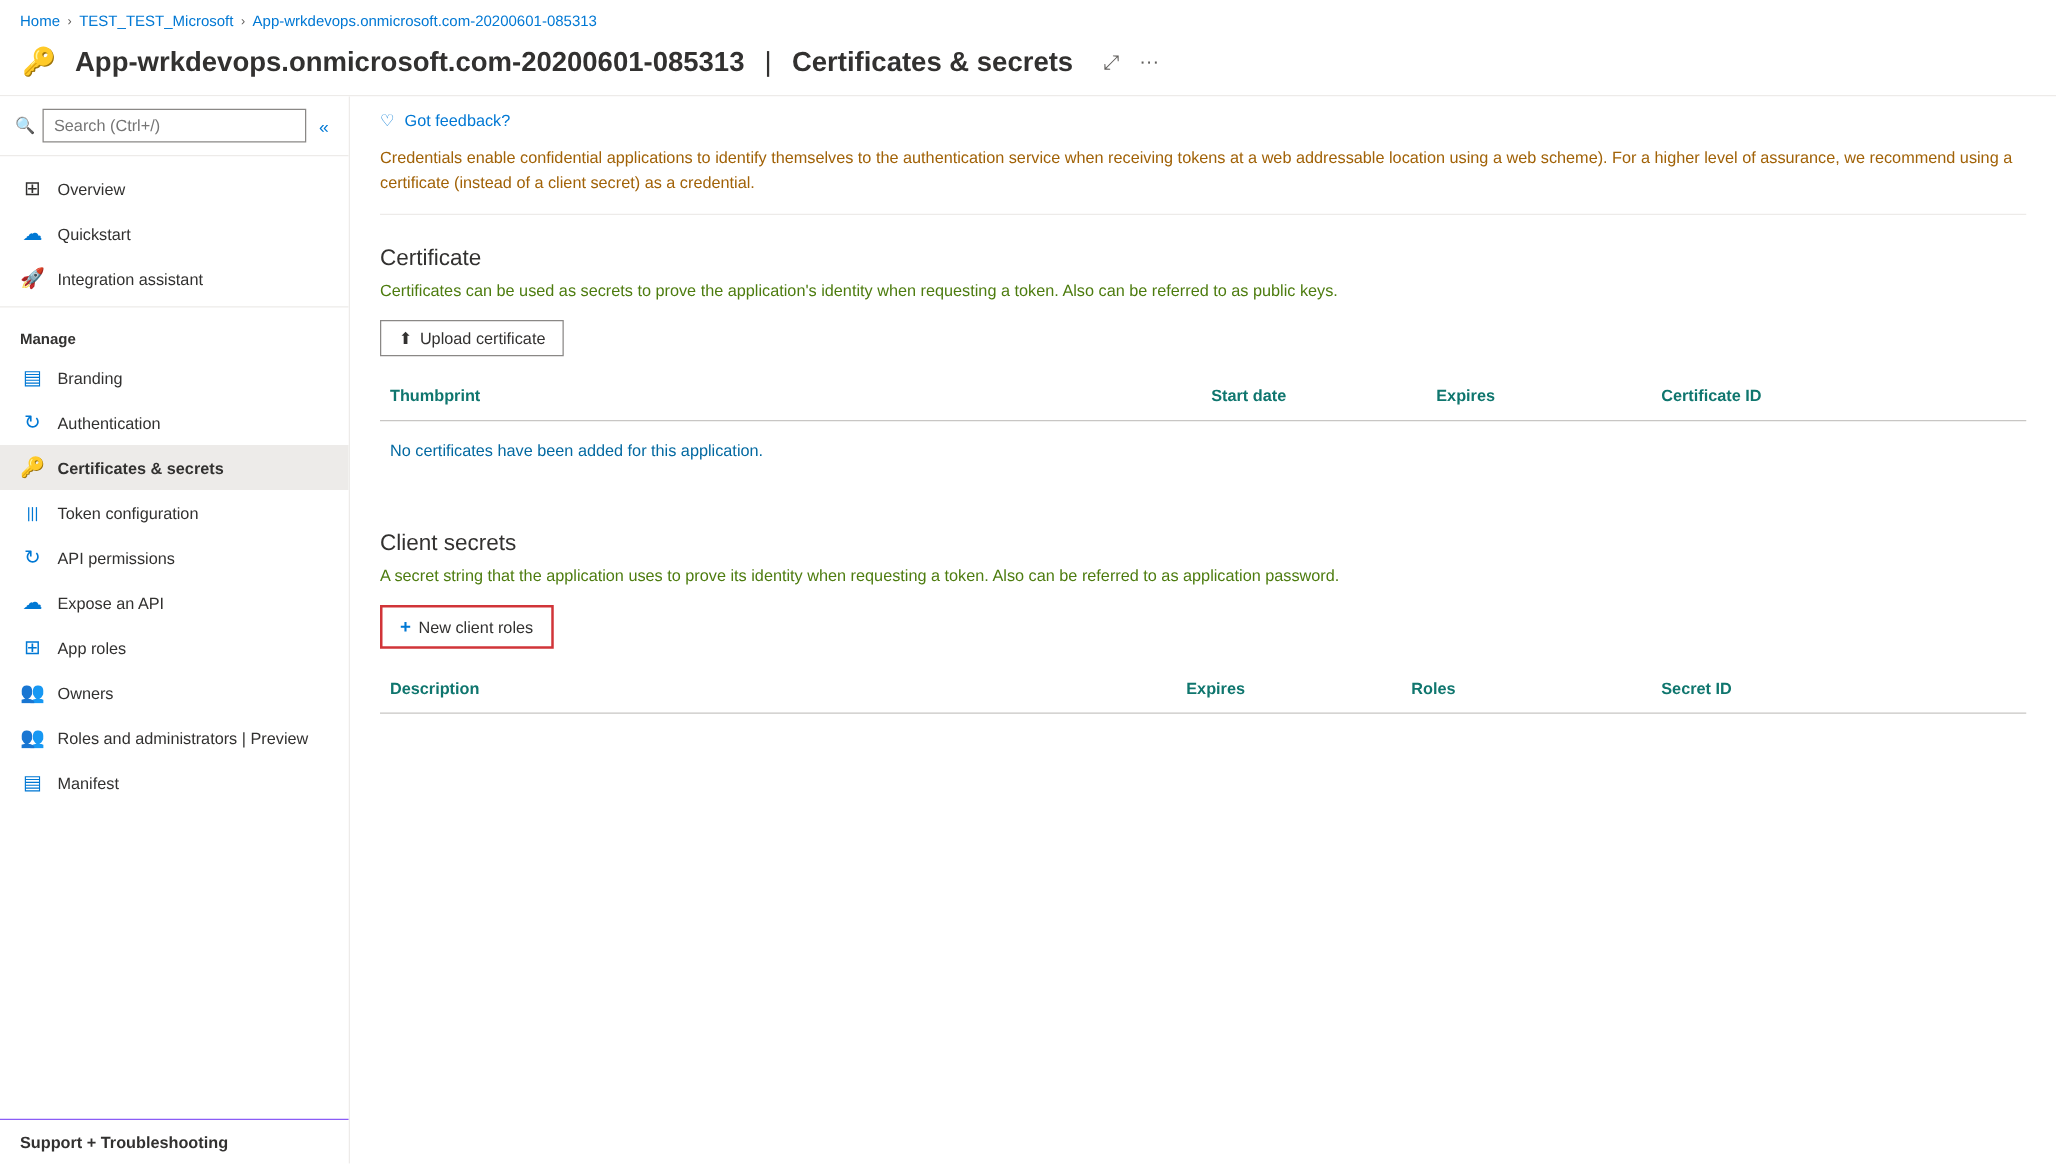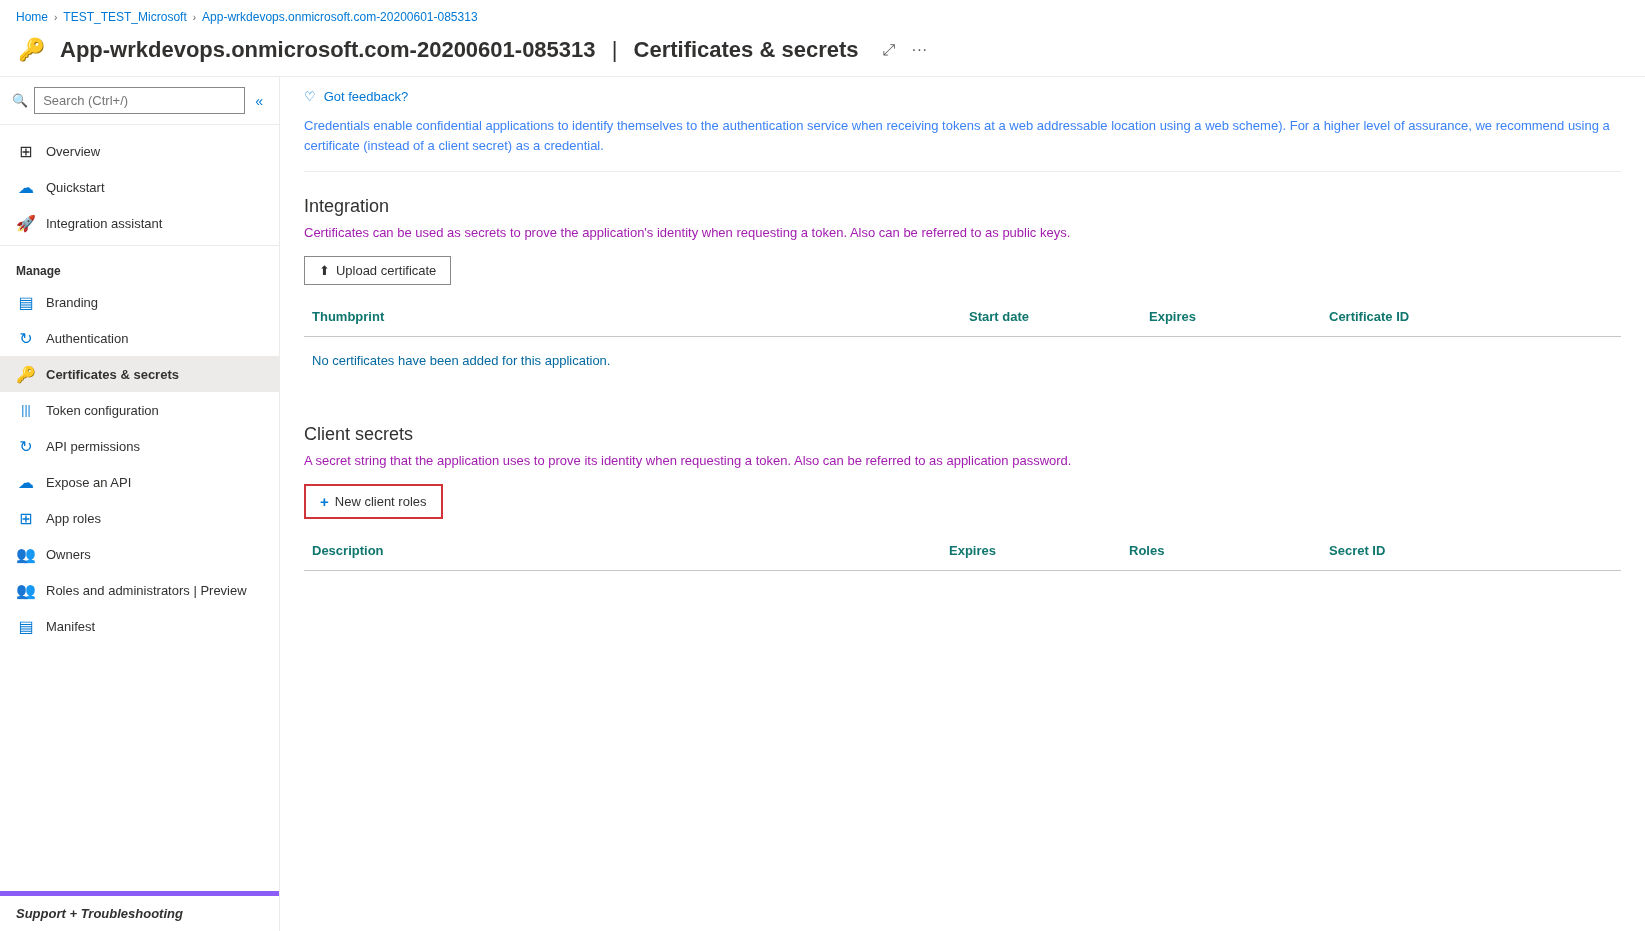--- a/index.html
+++ b/index.html
@@ -24,30 +24,30 @@
     .sidebar { width: 280px; min-width: 280px; border-right: 1px solid #edebe9; display: flex; flex-direction: column; overflow-y: auto; background: #fff; }
     .sidebar-search { display: flex; align-items: center; padding: 10px 12px; border-bottom: 1px solid #edebe9; gap: 6px; }
     .sidebar-search input { flex: 1; border: 1px solid #8a8886; padding: 5px 8px; font-size: 13px; color: #4d7c0f; outline: none; }
     .sidebar-collapse { color: #0078d4; cursor: pointer; font-size: 14px; padding: 4px; }
     .sidebar-nav { flex: 1; padding: 8px 0; }
     .nav-item { display: flex; align-items: center; gap: 10px; padding: 8px 16px; cursor: pointer; color: #323130; font-size: 13px; }
     .nav-item.active { background: #edebe9; font-weight: 600; }
     .nav-item .nav-icon { width: 20px; height: 20px; display: flex; align-items: center; justify-content: center; font-size: 16px; flex-shrink: 0; }
     .nav-section-label { font-size: 12px; font-weight: 600; color: #323130; padding: 14px 16px 6px 16px; }
     .nav-divider { border: none; border-top: 1px solid #edebe9; margin: 4px 0; }
-    .sidebar-bottom { padding: 10px 16px; border-top: 5px solid #8b5cf6; font-style: italic; }
+    .sidebar-bottom { padding: 10px 16px; border-top: 1px solid #8b5cf6; }
     .sidebar-bottom-label { font-size: 13px; font-weight: 600; color: #323130; }
 
     
     .main { flex: 1; overflow-y: auto; padding: 0 24px 40px 24px; }
     .feedback-bar { display: flex; align-items: center; gap: 8px; padding: 12px 0; color: #0078d4; font-size: 13px; cursor: pointer; }
-    .description-text { font-size: 13px; color: #3b82f6; line-height: 1.5; padding: 0 0 16px 0; border-bottom: 1px solid #edebe9; margin-bottom: 24px; }
+    .description-text { font-size: 13px; color: #a16207; line-height: 1.5; padding: 0 0 16px 0; border-bottom: 1px solid #edebe9; margin-bottom: 24px; }
 
     .section-title { font-size: 18px; font-weight: 400; color: #323130; margin-bottom: 8px; }
-    .section-desc { font-size: 13px; color: #a21caf; margin-bottom: 16px; }
+    .section-desc { font-size: 13px; color: #4d7c0f; margin-bottom: 16px; }
 
     .btn-secondary { display: inline-flex; align-items: center; gap: 6px; padding: 6px 14px; border: 1px solid #8a8886; background: #fff; color: #323130; font-size: 13px; cursor: pointer; }
 
     .btn-primary-outline { display: inline-flex; align-items: center; gap: 6px; padding: 7px 14px; border: 2px solid #d13438; background: #fff; color: #323130; font-size: 13px; cursor: pointer; font-weight: 400; }
 
     .table-header { display: grid; padding: 8px 0; border-bottom: 1px solid #c8c6c4; margin-top: 12px; }
     .certs-table-header { grid-template-columns: 1fr 180px 180px 300px; }
     .secrets-table-header { grid-template-columns: 1fr 180px 200px 300px; }
     .table-header-cell { font-size: 13px; font-weight: 600; color: #0f766e; padding: 4px 8px; }
 
@@ -151,21 +151,21 @@
   <div class="main">
 
     <div class="feedback-bar">
       <span style="color:#0078d4;">♡</span>
       <span>Got feedback?</span>
     </div>
 
     <div class="description-text">Credentials enable confidential applications to identify themselves to the authentication service when receiving tokens at a web addressable location using a web scheme). For a higher level of assurance, we recommend using a certificate (instead of a client secret) as a credential.</div>
 
     <div class="section-gap">
-      <h2 class="section-title">Integration</h2>
+      <h2 class="section-title">Certificate</h2>
       <p class="section-desc">Certificates can be used as secrets to prove the application's identity when requesting a token. Also can be referred to as public keys.</p>
 
       <button class="btn-secondary">
         <span>⬆</span>
         <span>Upload certificate</span>
       </button>
 
       <div class="table-header certs-table-header">
         <div class="table-header-cell">Thumbprint</div>
         <div class="table-header-cell">Start date</div>

